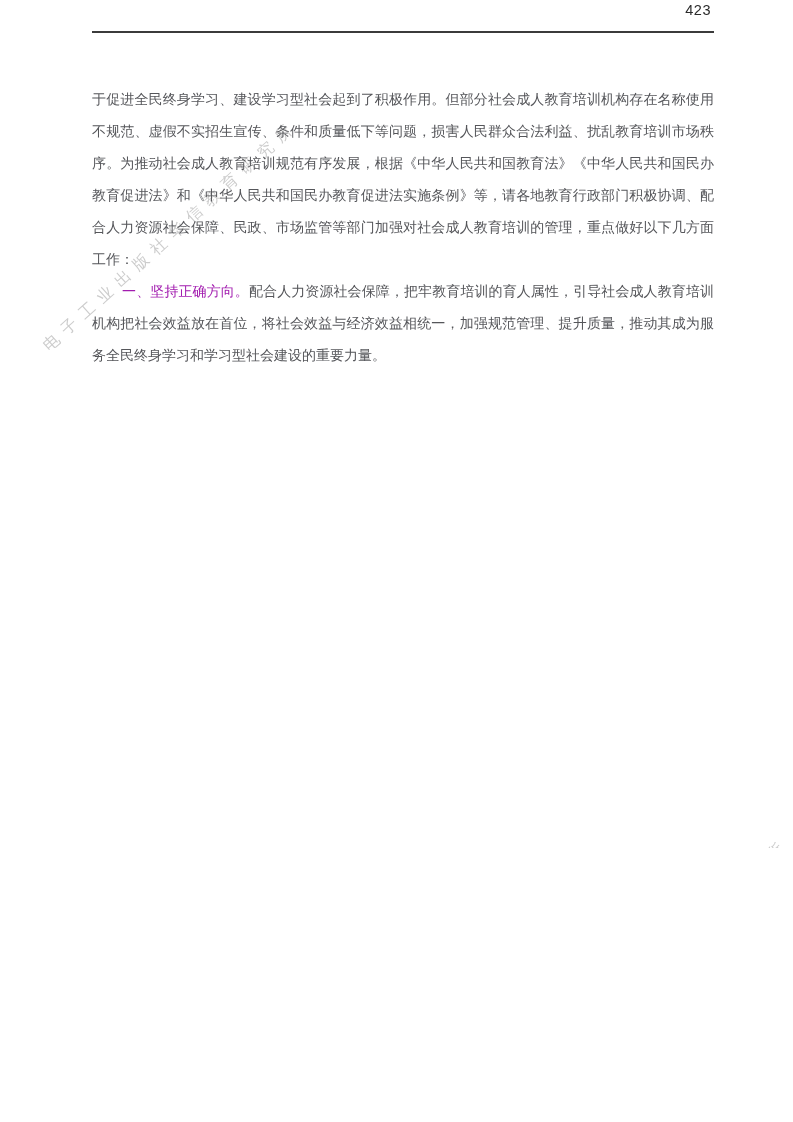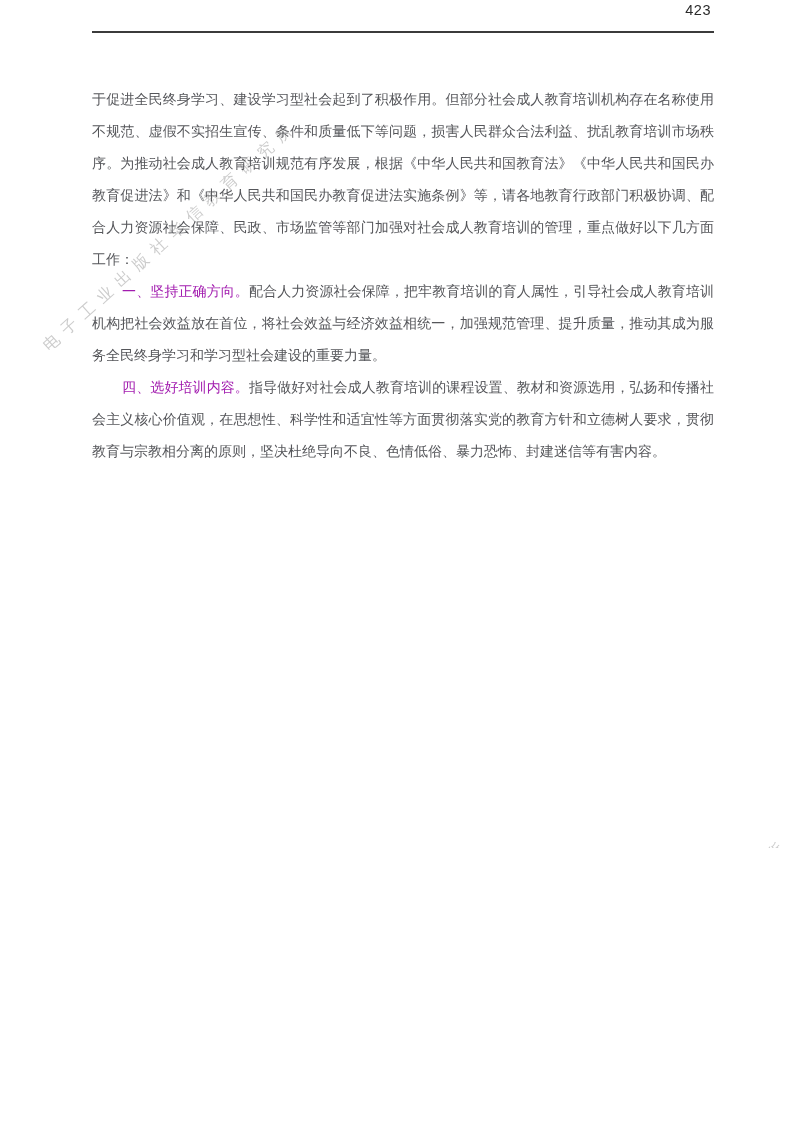--- a/index.html
+++ b/index.html
@@ -59,17 +59,16 @@
   <div class="watermark wm2">电子工业出版社华信教育研究所</div>
 
   <div class="content">
 
     <p class="no-indent"><b class="lead"></b><span>于促进全民终身学习、建设学习型社会起到了积极作用。但部分社会成人教育培训机构存在名称使用不规范、虚假不实招生宣传、条件和质量低下等问题，损害人民群众合法利益、扰乱教育培训市场秩序。为推动社会成人教育培训规范有序发展，根据《中华人民共和国教育法》《中华人民共和国民办教育促进法》和《中华人民共和国民办教育促进法实施条例》等，请各地教育行政部门积极协调、配合人力资源社会保障、民政、市场监管等部门加强对社会成人教育培训的管理，重点做好以下几方面工作：</span></p>
 
     <p><b class="lead">一、坚持正确方向。</b><span>配合人力资源社会保障，把牢教育培训的育人属性，引导社会成人教育培训机构把社会效益放在首位，将社会效益与经济效益相统一，加强规范管理、提升质量，推动其成为服务全民终身学习和学习型社会建设的重要力量。</span></p>
 
 
 
-    <p><b class="lead">四、选好培训内容。</b><span>指导做好对社会成人教育培训的课程设置、教材和资源选用，弘扬和传播社会主义核心价值观，在思想性、科学性和适宜性等方面贯彻落实党的教育方针和立德树人要求，贯彻教育与宗教相分离的原则，坚决杜绝导向不良、色情低俗、暴力恐怖、封建迷信等有害内容。</span></p>
 
 
   </div>
 </div>
 
 </body></html>

